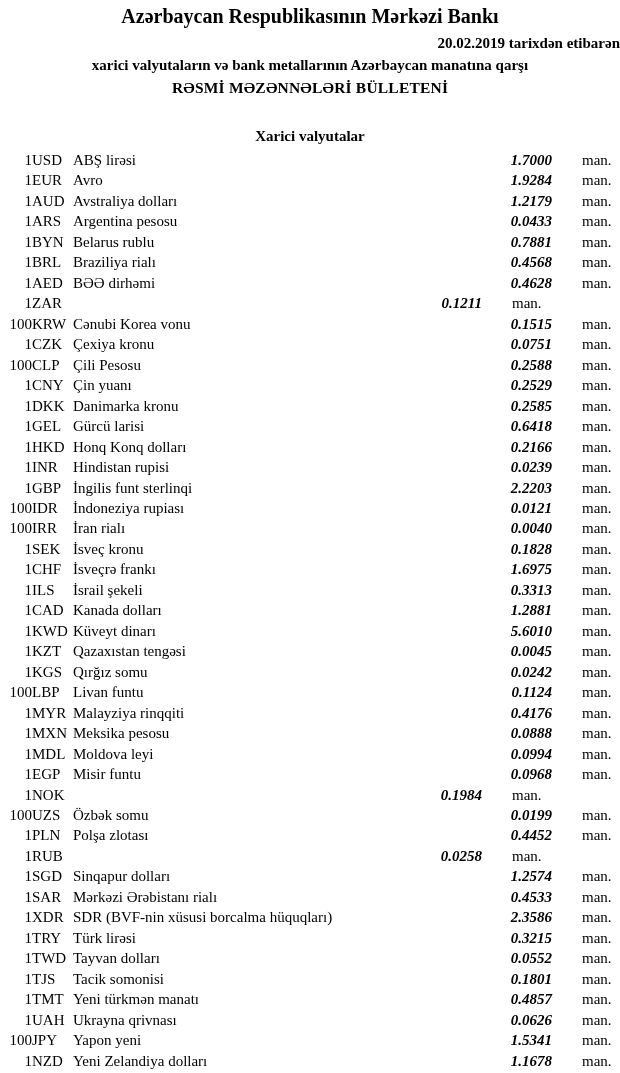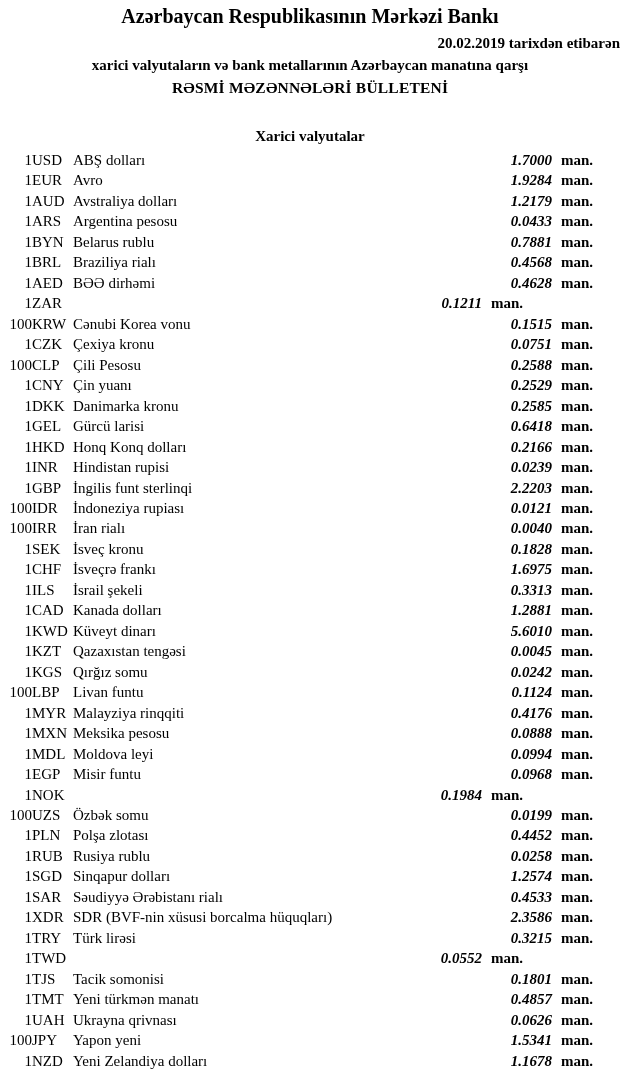--- a/index.html
+++ b/index.html
@@ -36,37 +36,37 @@
     height: 20.47px;
     align-items: center;
     font-size: 15px;
     line-height: 20.47px;
     white-space: nowrap;
   }
   .cell-qty  { text-align: right; }
   .cell-code { }
   .cell-name { padding-left: 5px; overflow: hidden; }
   .cell-rate { text-align: right; font-weight: bold; font-style: italic; }
-  .cell-unit { padding-left: 9px; font-weight: bold; }
+  .cell-unit { padding-left: 30px; }
 </style>
 </head>
 <body>
 
 <div class="page">
   <div class="hline bank-name">Azərbaycan Respublikasının Mərkəzi Bankı</div>
   <div class="hline date-line">20.02.2019 tarixdən etibarən</div>
   <div class="hline subject-line">xarici valyutaların və bank metallarının Azərbaycan manatına qarşı</div>
   <div class="hline bulletin-title">RƏSMİ MƏZƏNNƏLƏRİ BÜLLETENİ</div>
   <div class="hline section-title">Xarici valyutalar</div>
 
   <div class="rates-table">
       <div class="row">
     <span class="cell-qty">1</span>
     <span class="cell-code">USD</span>
-    <span class="cell-name">ABŞ dolları</span>
+    <span class="cell-name">ABŞ lirəsi</span>
     <span class="cell-rate">1.7000</span>
     <span class="cell-unit">man.</span>
   </div>
       <div class="row">
     <span class="cell-qty">1</span>
     <span class="cell-code">EUR</span>
     <span class="cell-name">Avro</span>
     <span class="cell-rate">1.9284</span>
     <span class="cell-unit">man.</span>
   </div>
@@ -288,55 +288,55 @@
       <div class="row">
     <span class="cell-qty">1</span>
     <span class="cell-code">PLN</span>
     <span class="cell-name">Polşa zlotası</span>
     <span class="cell-rate">0.4452</span>
     <span class="cell-unit">man.</span>
   </div>
       <div class="row">
     <span class="cell-qty">1</span>
     <span class="cell-code">RUB</span>
-    <span class="cell-name">Rusiya rublu</span>
     <span class="cell-rate">0.0258</span>
     <span class="cell-unit">man.</span>
   </div>
       <div class="row">
     <span class="cell-qty">1</span>
     <span class="cell-code">SGD</span>
     <span class="cell-name">Sinqapur dolları</span>
     <span class="cell-rate">1.2574</span>
     <span class="cell-unit">man.</span>
   </div>
       <div class="row">
     <span class="cell-qty">1</span>
     <span class="cell-code">SAR</span>
-    <span class="cell-name">Səudiyyə Ərəbistanı rialı</span>
+    <span class="cell-name">Mərkəzi Ərəbistanı rialı</span>
     <span class="cell-rate">0.4533</span>
     <span class="cell-unit">man.</span>
   </div>
       <div class="row">
     <span class="cell-qty">1</span>
     <span class="cell-code">XDR</span>
     <span class="cell-name">SDR (BVF-nin xüsusi borcalma hüquqları)</span>
     <span class="cell-rate">2.3586</span>
     <span class="cell-unit">man.</span>
   </div>
       <div class="row">
     <span class="cell-qty">1</span>
     <span class="cell-code">TRY</span>
     <span class="cell-name">Türk lirəsi</span>
     <span class="cell-rate">0.3215</span>
     <span class="cell-unit">man.</span>
   </div>
       <div class="row">
     <span class="cell-qty">1</span>
     <span class="cell-code">TWD</span>
+    <span class="cell-name">Tayvan dolları</span>
     <span class="cell-rate">0.0552</span>
     <span class="cell-unit">man.</span>
   </div>
       <div class="row">
     <span class="cell-qty">1</span>
     <span class="cell-code">TJS</span>
     <span class="cell-name">Tacik somonisi</span>
     <span class="cell-rate">0.1801</span>
     <span class="cell-unit">man.</span>
   </div>

